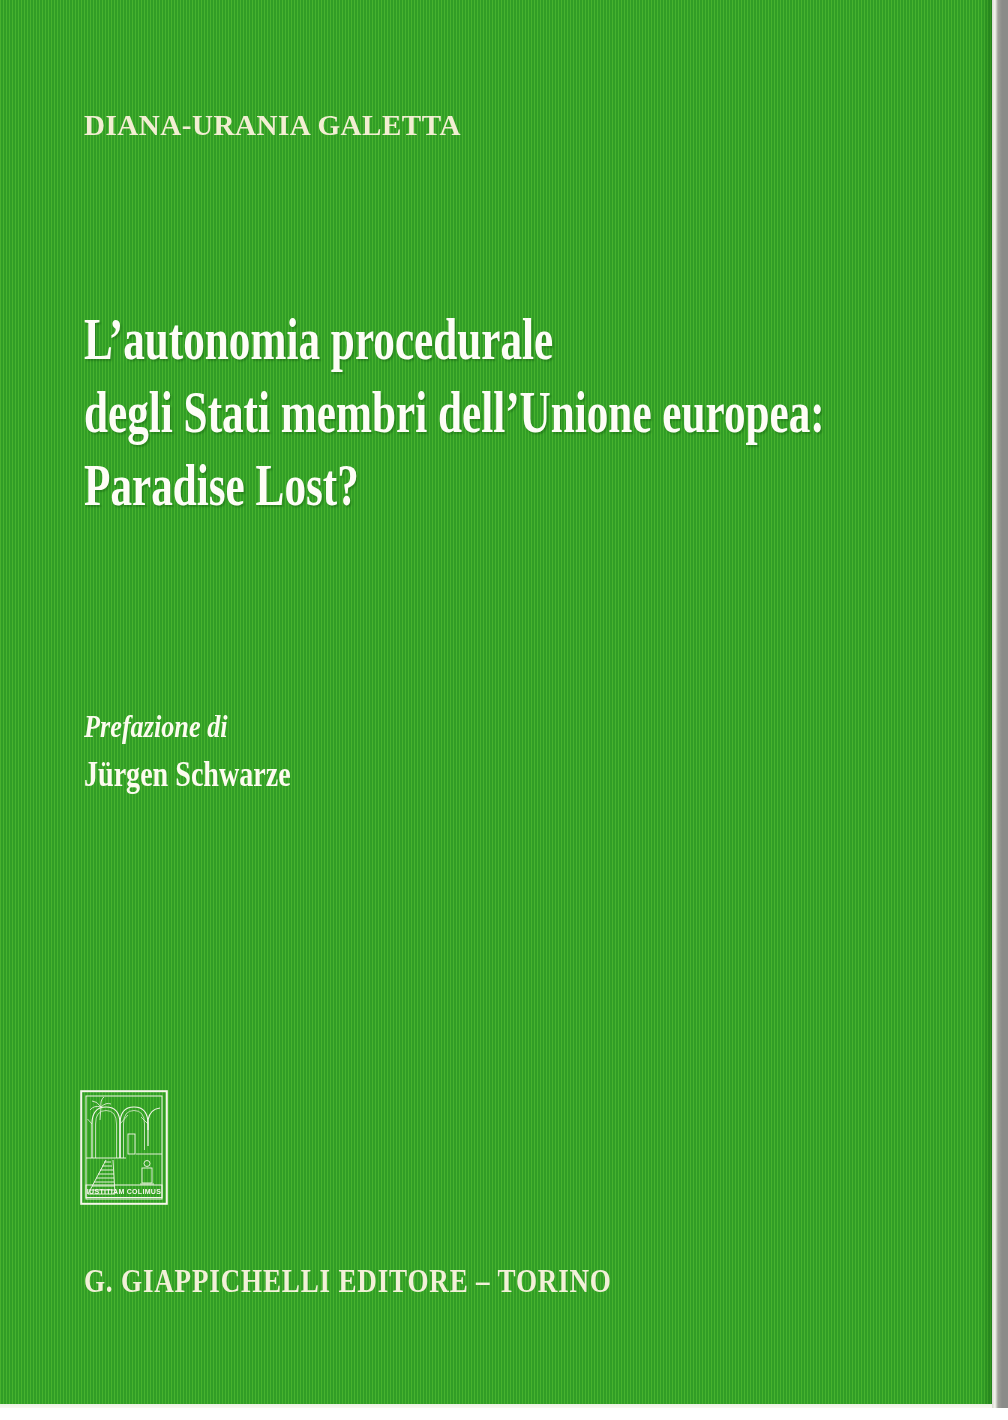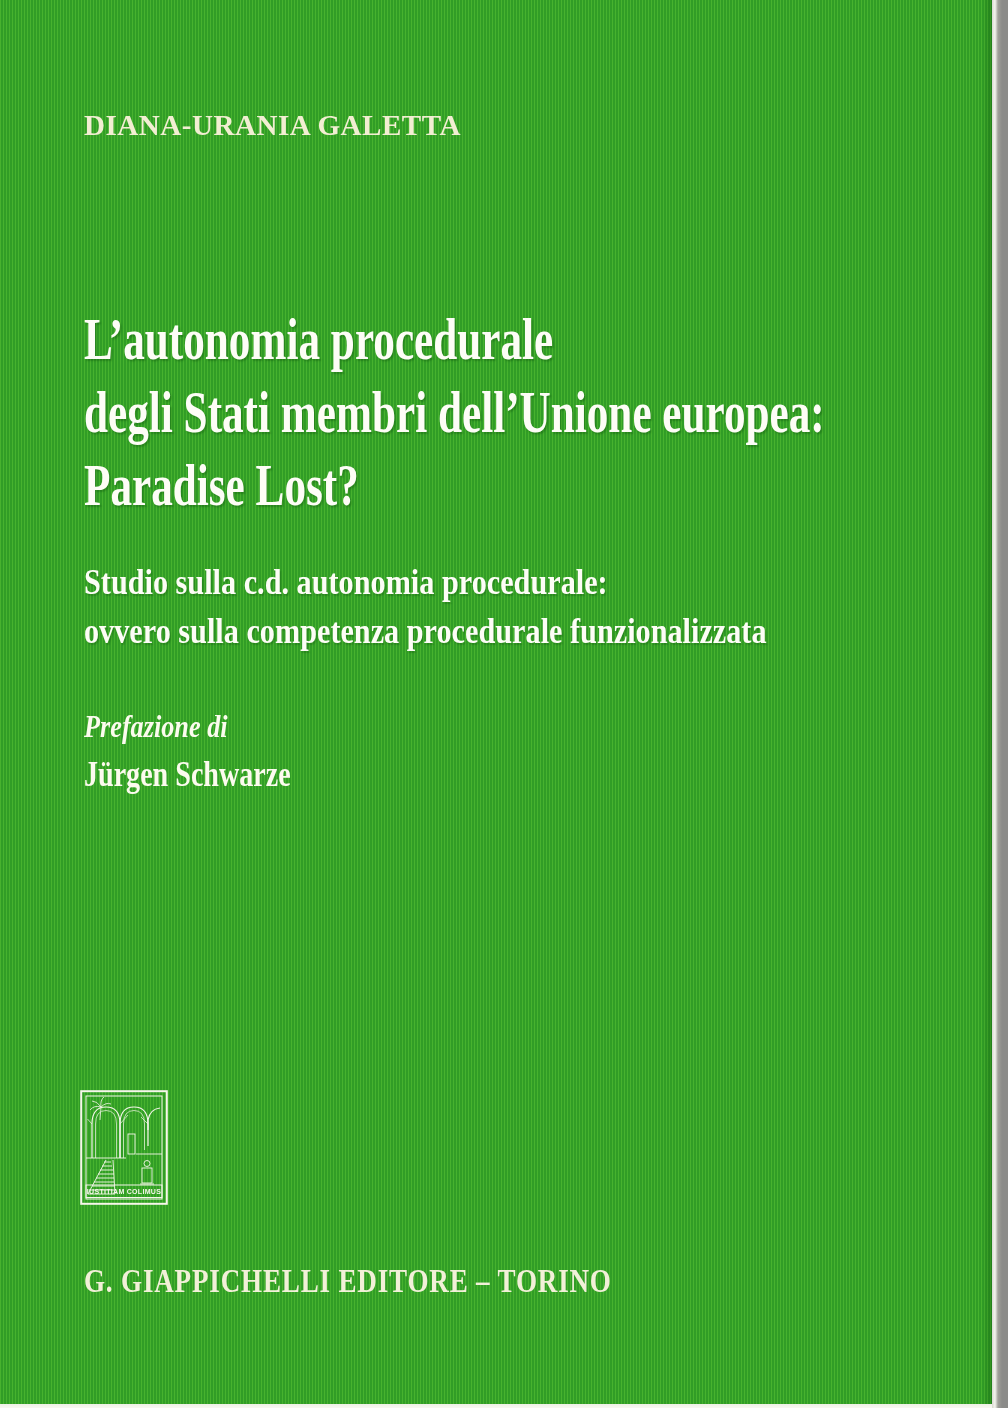--- a/index.html
+++ b/index.html
@@ -112,24 +112,20 @@
   <div class="cover">
 
     <div class="author">DIANA-URANIA GALETTA</div>
 
     <div class="title">
       <div class="line">L’autonomia procedurale</div>
       <div class="line">degli Stati membri dell’Unione europea:</div>
       <div class="line">Paradise Lost?</div>
     </div>
 
-    <div class="subtitle">
-      <div class="line">Studio sulla c.d. autonomia procedurale:</div>
-      <div class="line">ovvero sulla competenza procedurale funzionalizzata</div>
-    </div>
 
     <div class="preface-label">Prefazione di</div>
 
     <div class="preface-author">Jürgen Schwarze</div>
 
     <svg class="logo" viewBox="0 0 88 115" aria-hidden="true">
 
       <g fill="none" stroke="#f6f6ea">
         <rect x="1.2" y="1.2" width="85.6" height="112.6" stroke-width="2"></rect>
         <rect x="6" y="6" width="76" height="103" stroke-width="1"></rect>

